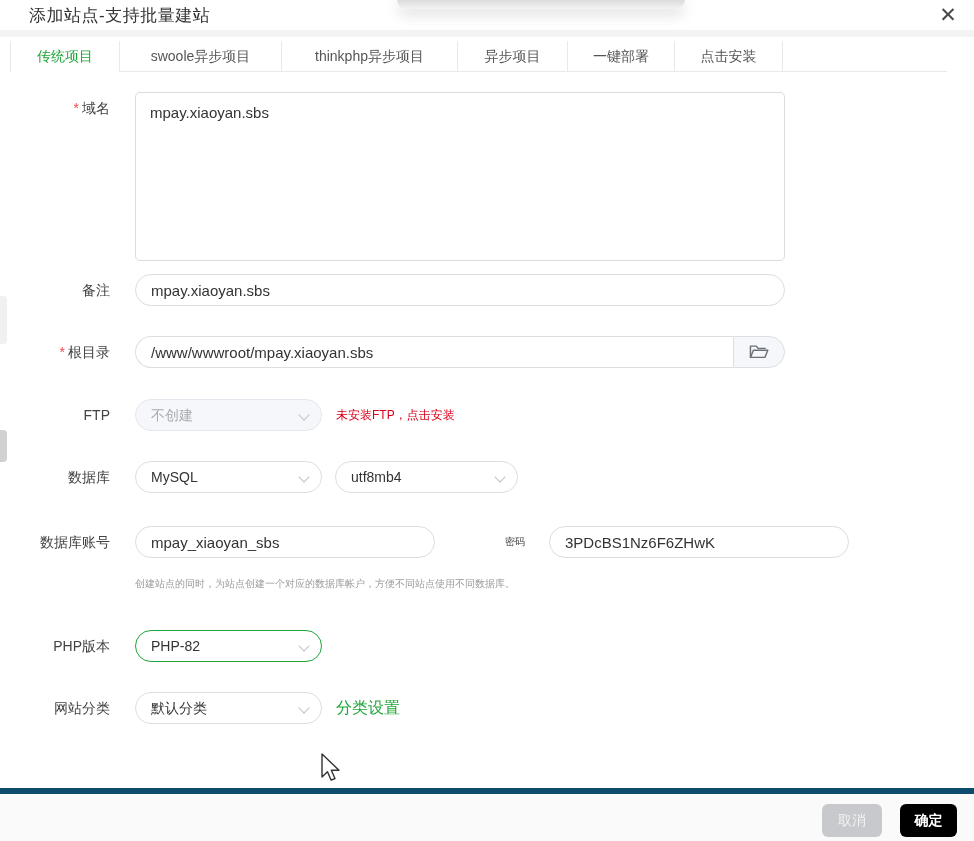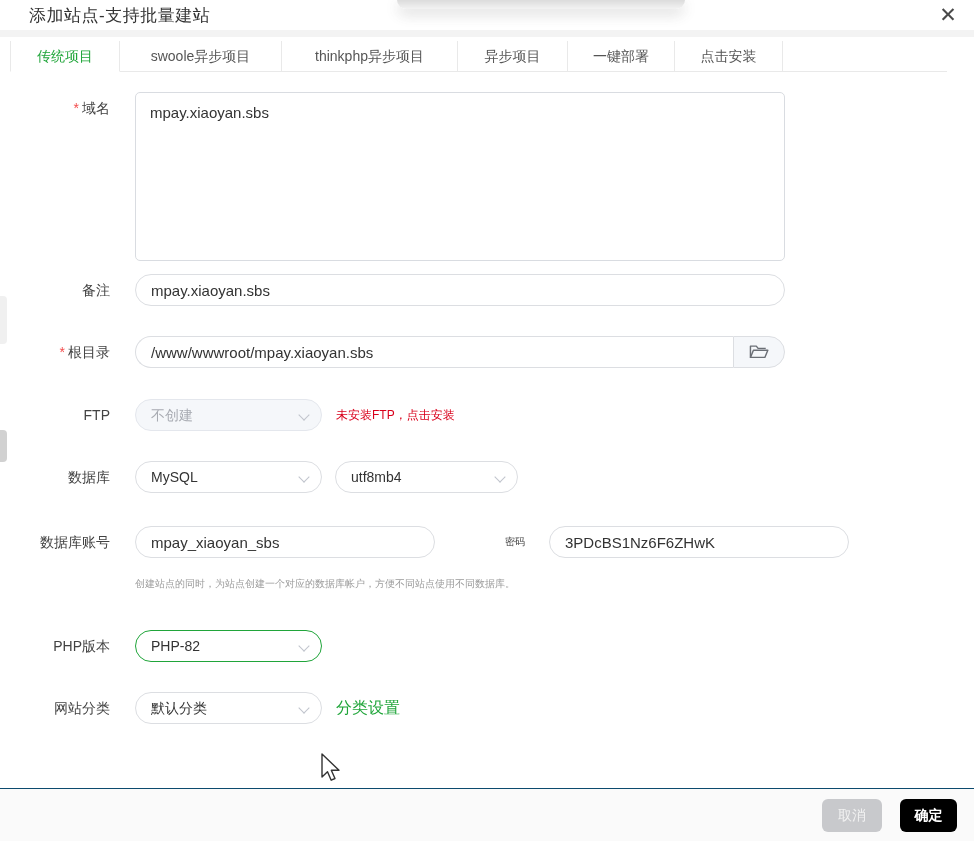--- a/index.html
+++ b/index.html
@@ -105,21 +105,21 @@
   .tip-text { margin: 16px 0 36px 135px; font-size: 10px; color: #9b9b9b; line-height: 20px; }
   .green-link { margin-left: 14px; font-size: 16px; color: #20a53a; line-height: 32px; cursor: pointer; text-decoration: none; }
   .mb29 { margin-bottom: 13px; }
   .mb30 { margin-bottom: 30px; }
   .mb31 { margin-bottom: 31px; }
   .mb33 { margin-bottom: 33px; }
   .mb0  { margin-bottom: 0; }
   
   .footer {
     position: absolute; left: 0; right: 0; top: 788px; height: 53px;
-    background: #fafafa; border-top: 1px solid #0c4a6e;
+    background: #fafafa; border-top: 6px solid #0c4a6e;
   }
   .btn {
     position: absolute; top: 10px; height: 33px; border: none; border-radius: 6px;
     font-size: 14px; color: #fff; cursor: pointer;
     font-family: "Liberation Sans", "DejaVu Sans", sans-serif;
   }
   .btn-cancel { right: 92px; width: 60px; background: #c8c9cc; color: #f2f2f2; }
   .btn-confirm { right: 17px; width: 57px; background: #000000; font-weight: bold; }
   
   .cursor { position: absolute; left: 318px; top: 752px; pointer-events: none; }

